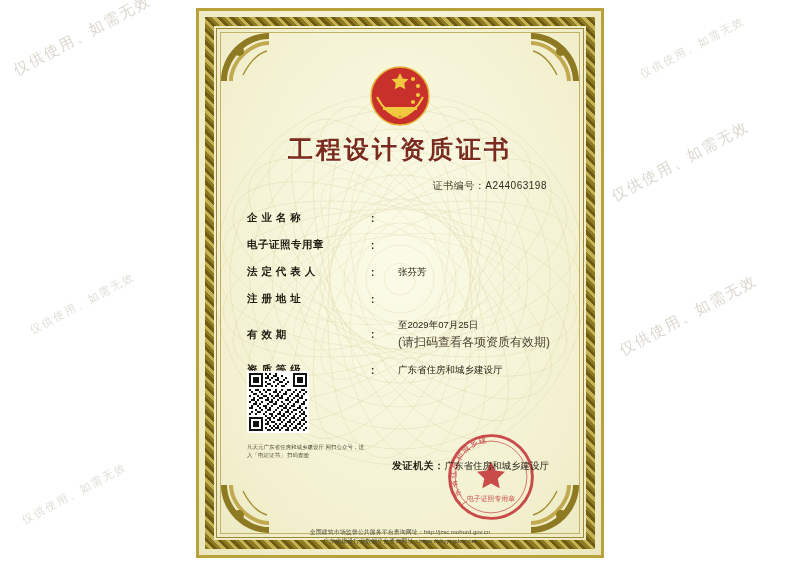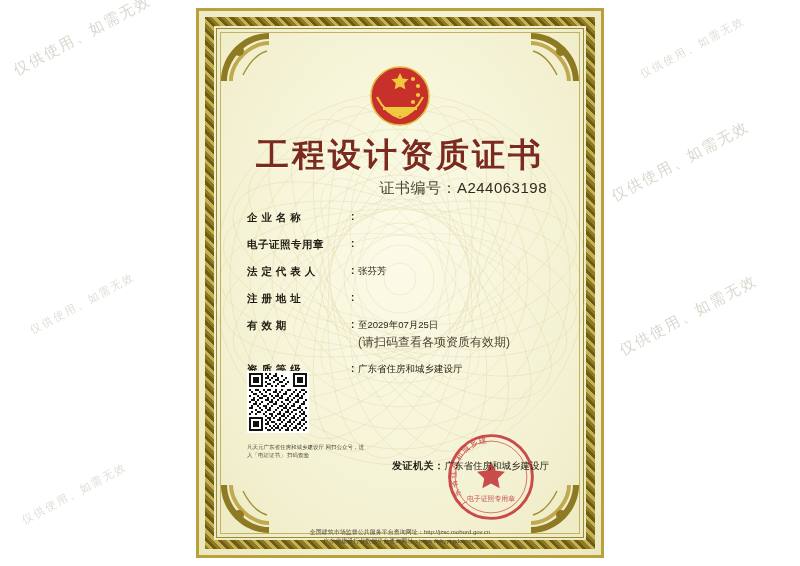--- a/index.html
+++ b/index.html
@@ -93,50 +93,51 @@
     height: 70px;
   }
 
   
   .title {
     position: absolute;
     top: 122px;
     left: 0;
     width: 100%;
     text-align: center;
-    font-size: 33px;
+    font-size: 25px;
     font-weight: bold;
     letter-spacing: 3px;
     color: #7a2b1d;
     font-family: "Liberation Serif", serif;
     text-shadow: 0 1px 0 rgba(255,255,255,.6);
   }
   .cert-no {
     position: absolute;
     top: 168px;
     right: 54px;
-    font-size: 15px;
+    font-size: 10px;
     color: #4a4431;
     letter-spacing: .5px;
   }
   .cert-no .val { color: #2f2b1f; }
 
   
   .fields {
     position: absolute;
     left: 48px;
     top: 200px;
     width: 320px;
   }
   .row {
     display: flex;
-    align-items: flex-start;
+    align-items: center;
     margin-bottom: 13px;
     font-size: 10px;
     color: #2b2718;
+    gap: 20px;
   }
   .row .label {
     width: 104px;
     flex: 0 0 104px;
     font-weight: bold;
     color: #1f1c12;
     font-size: 10.5px;
     letter-spacing: .5px;
     white-space: nowrap;
   }

